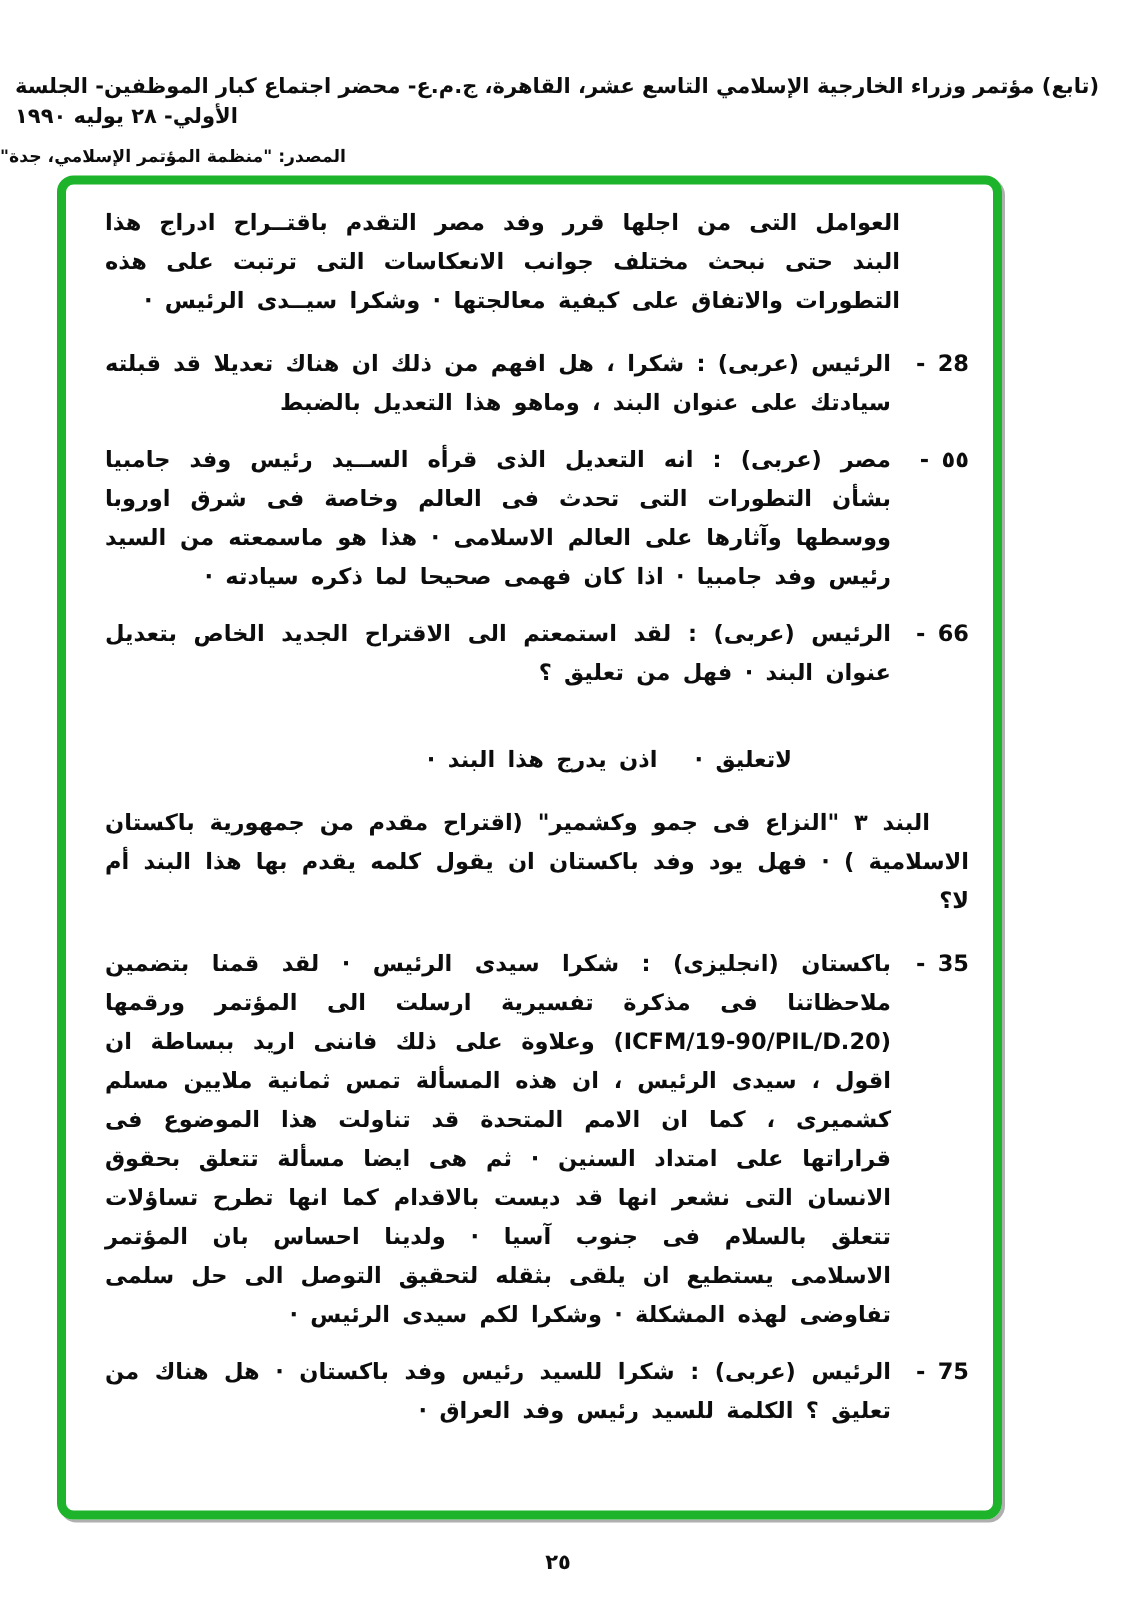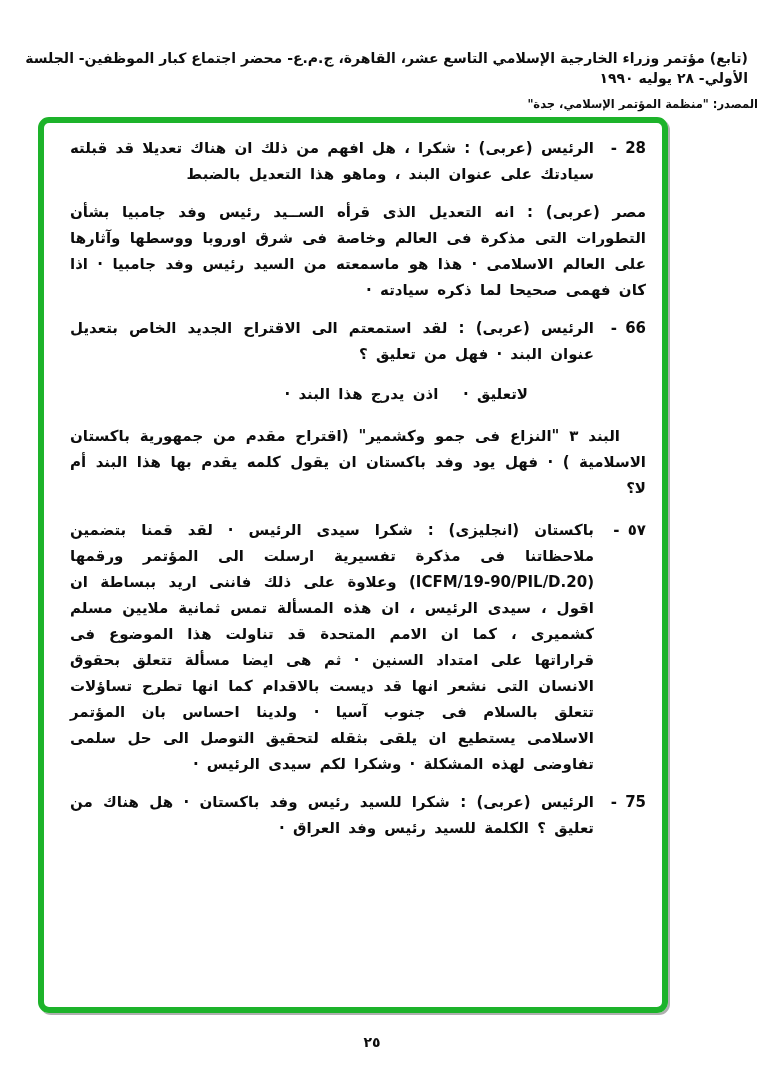--- a/index.html
+++ b/index.html
@@ -4,21 +4,21 @@
 <style>
   :root { --accent:#1db32a; --ink:#0d0d0d; }
   * { box-sizing:border-box; }
   html,body { margin:0; padding:0; }
   body {
     width:758px; height:1078px; position:relative; background:#ffffff;
     font-family:"DejaVu Sans", sans-serif; color:var(--ink); overflow:hidden;
   }
   .doc-header {
     position:absolute; top:48px; left:0; right:0;
-    text-align:right; direction:rtl; font-weight:700;
+    text-align:left; direction:rtl; font-weight:700;
   }
   .doc-header .line1 { font-size:14px; line-height:20px; padding:0 10px; }
   .doc-header .line2 { font-size:11.5px; line-height:16px; margin-top:8px; }
 
   .highlight-box {
     position:absolute; left:38px; top:117px; width:630px; height:896px;
     border:6px solid var(--accent); border-radius:11px;
     box-shadow:2px 2px 0 rgba(110,110,110,.55);
     background:transparent; overflow:hidden;
   }
@@ -26,60 +26,62 @@
     position:absolute; inset:0; padding:12px 16px 0 26px;
     direction:rtl; text-align:justify;
     font-size:15px; line-height:26px; font-weight:700; word-spacing:3px;
   }
   .para { margin:0 0 12px 0; }
   .intro { margin-right:46px; }
   .numbered { display:flex; }
   .num { flex:0 0 52px; white-space:nowrap; }
   .pbody { flex:1; text-align:justify; }
   .speaker { text-underline-offset:3px; }
-  .note { margin:14px 118px 16px 0; white-space:pre-wrap; }
+  .note { margin:32px 118px 16px 0; white-space:pre-wrap; }
   .item-para { text-indent:26px; }
   .gap-lg { margin-bottom:16px; }
   .page-number {
     position:absolute; top:1034px; left:-14px; right:0;
     text-align:center; font-weight:700; font-size:14px; direction:rtl;
   }
 </style>
 </head>
 <body>
 
 <div class="doc-header">
   <div class="line1">(تابع) مؤتمر وزراء الخارجية الإسلامي التاسع عشر، القاهرة، ج.م.ع- محضر اجتماع كبار الموظفين- الجلسة الأولي- ٢٨ يوليه ١٩٩٠</div>
   <div class="line2">المصدر: "منظمة المؤتمر الإسلامي، جدة"</div>
 </div>
 
 <div class="highlight-box">
   <div class="content">
 
+    <p class="para intro gap-lg">العوامل التى من اجلها قرر وفد مصر التقدم باقتــراح ادراج هذا البند حتى نبحث مختلف جوانب الانعكاسات التى ترتبت على هذه التطورات والاتفاق على كيفية معالجتها · وشكرا سيــدى الرئيس ·</p>
 
     <div class="para numbered">
       <span class="num">28 -</span>
       <span class="pbody"><span class="speaker">الرئيس</span> <span>(عربى) : شكرا ، هل افهم من ذلك ان هناك تعديلا قد قبلته سيادتك على عنوان البند ، وماهو هذا التعديل بالضبط</span></span>
     </div>
 
     <div class="para numbered">
-      <span class="pbody"><span class="speaker">مصر</span> <span>(عربى) : انه التعديل الذى قرأه الســيد رئيس وفد جامبيا بشأن التطورات التى مذكرة فى العالم وخاصة فى شرق اوروبا ووسطها وآثارها على العالم الاسلامى · هذا هو ماسمعته من السيد رئيس وفد جامبيا · اذا كان فهمى صحيحا لما ذكره سيادته ·</span></span>
+      <span class="num">٥٥ -</span>
+      <span class="pbody"><span class="speaker">مصر</span> <span>(عربى) : انه التعديل الذى قرأه الســيد رئيس وفد جامبيا بشأن التطورات التى تحدث فى العالم وخاصة فى شرق اوروبا ووسطها وآثارها على العالم الاسلامى · هذا هو ماسمعته من السيد رئيس وفد جامبيا · اذا كان فهمى صحيحا لما ذكره سيادته ·</span></span>
     </div>
 
     <div class="para numbered">
       <span class="num">66 -</span>
       <span class="pbody"><span class="speaker">الرئيس</span> <span>(عربى) : لقد استمعتم الى الاقتراح الجديد الخاص بتعديل عنوان البند · فهل من تعليق ؟</span></span>
     </div>
 
     <p class="para note">لاتعليق ·   اذن يدرج هذا البند ·</p>
 
     <p class="para item-para gap-lg">البند ٣ "النزاع فى جمو وكشمير" (اقتراح مقدم من جمهورية باكستان الاسلامية ) · فهل يود وفد باكستان ان يقول كلمه يقدم بها هذا البند أم لا؟</p>
 
     <div class="para numbered">
-      <span class="num">٥٧ -</span>
+      <span class="num">35 -</span>
       <span class="pbody"><span class="speaker">باكستان</span> <span>(انجليزى) : شكرا سيدى الرئيس · لقد قمنا بتضمين ملاحظاتنا فى مذكرة تفسيرية ارسلت الى المؤتمر ورقمها (ICFM/19-90/PIL/D.20) وعلاوة على ذلك فاننى اريد ببساطة ان اقول ، سيدى الرئيس ، ان هذه المسألة تمس ثمانية ملايين مسلم كشميرى ، كما ان الامم المتحدة قد تناولت هذا الموضوع فى قراراتها على امتداد السنين · ثم هى ايضا مسألة تتعلق بحقوق الانسان التى نشعر انها قد ديست بالاقدام كما انها تطرح تساؤلات تتعلق بالسلام فى جنوب آسيا · ولدينا احساس بان المؤتمر الاسلامى يستطيع ان يلقى بثقله لتحقيق التوصل الى حل سلمى تفاوضى لهذه المشكلة · وشكرا لكم سيدى الرئيس ·</span></span>
     </div>
 
     <div class="para numbered">
       <span class="num">75 -</span>
       <span class="pbody"><span class="speaker">الرئيس</span> <span>(عربى) : شكرا للسيد رئيس وفد باكستان · هل هناك من تعليق ؟  الكلمة للسيد رئيس وفد العراق ·</span></span>
     </div>
 
   </div>
 </div>

